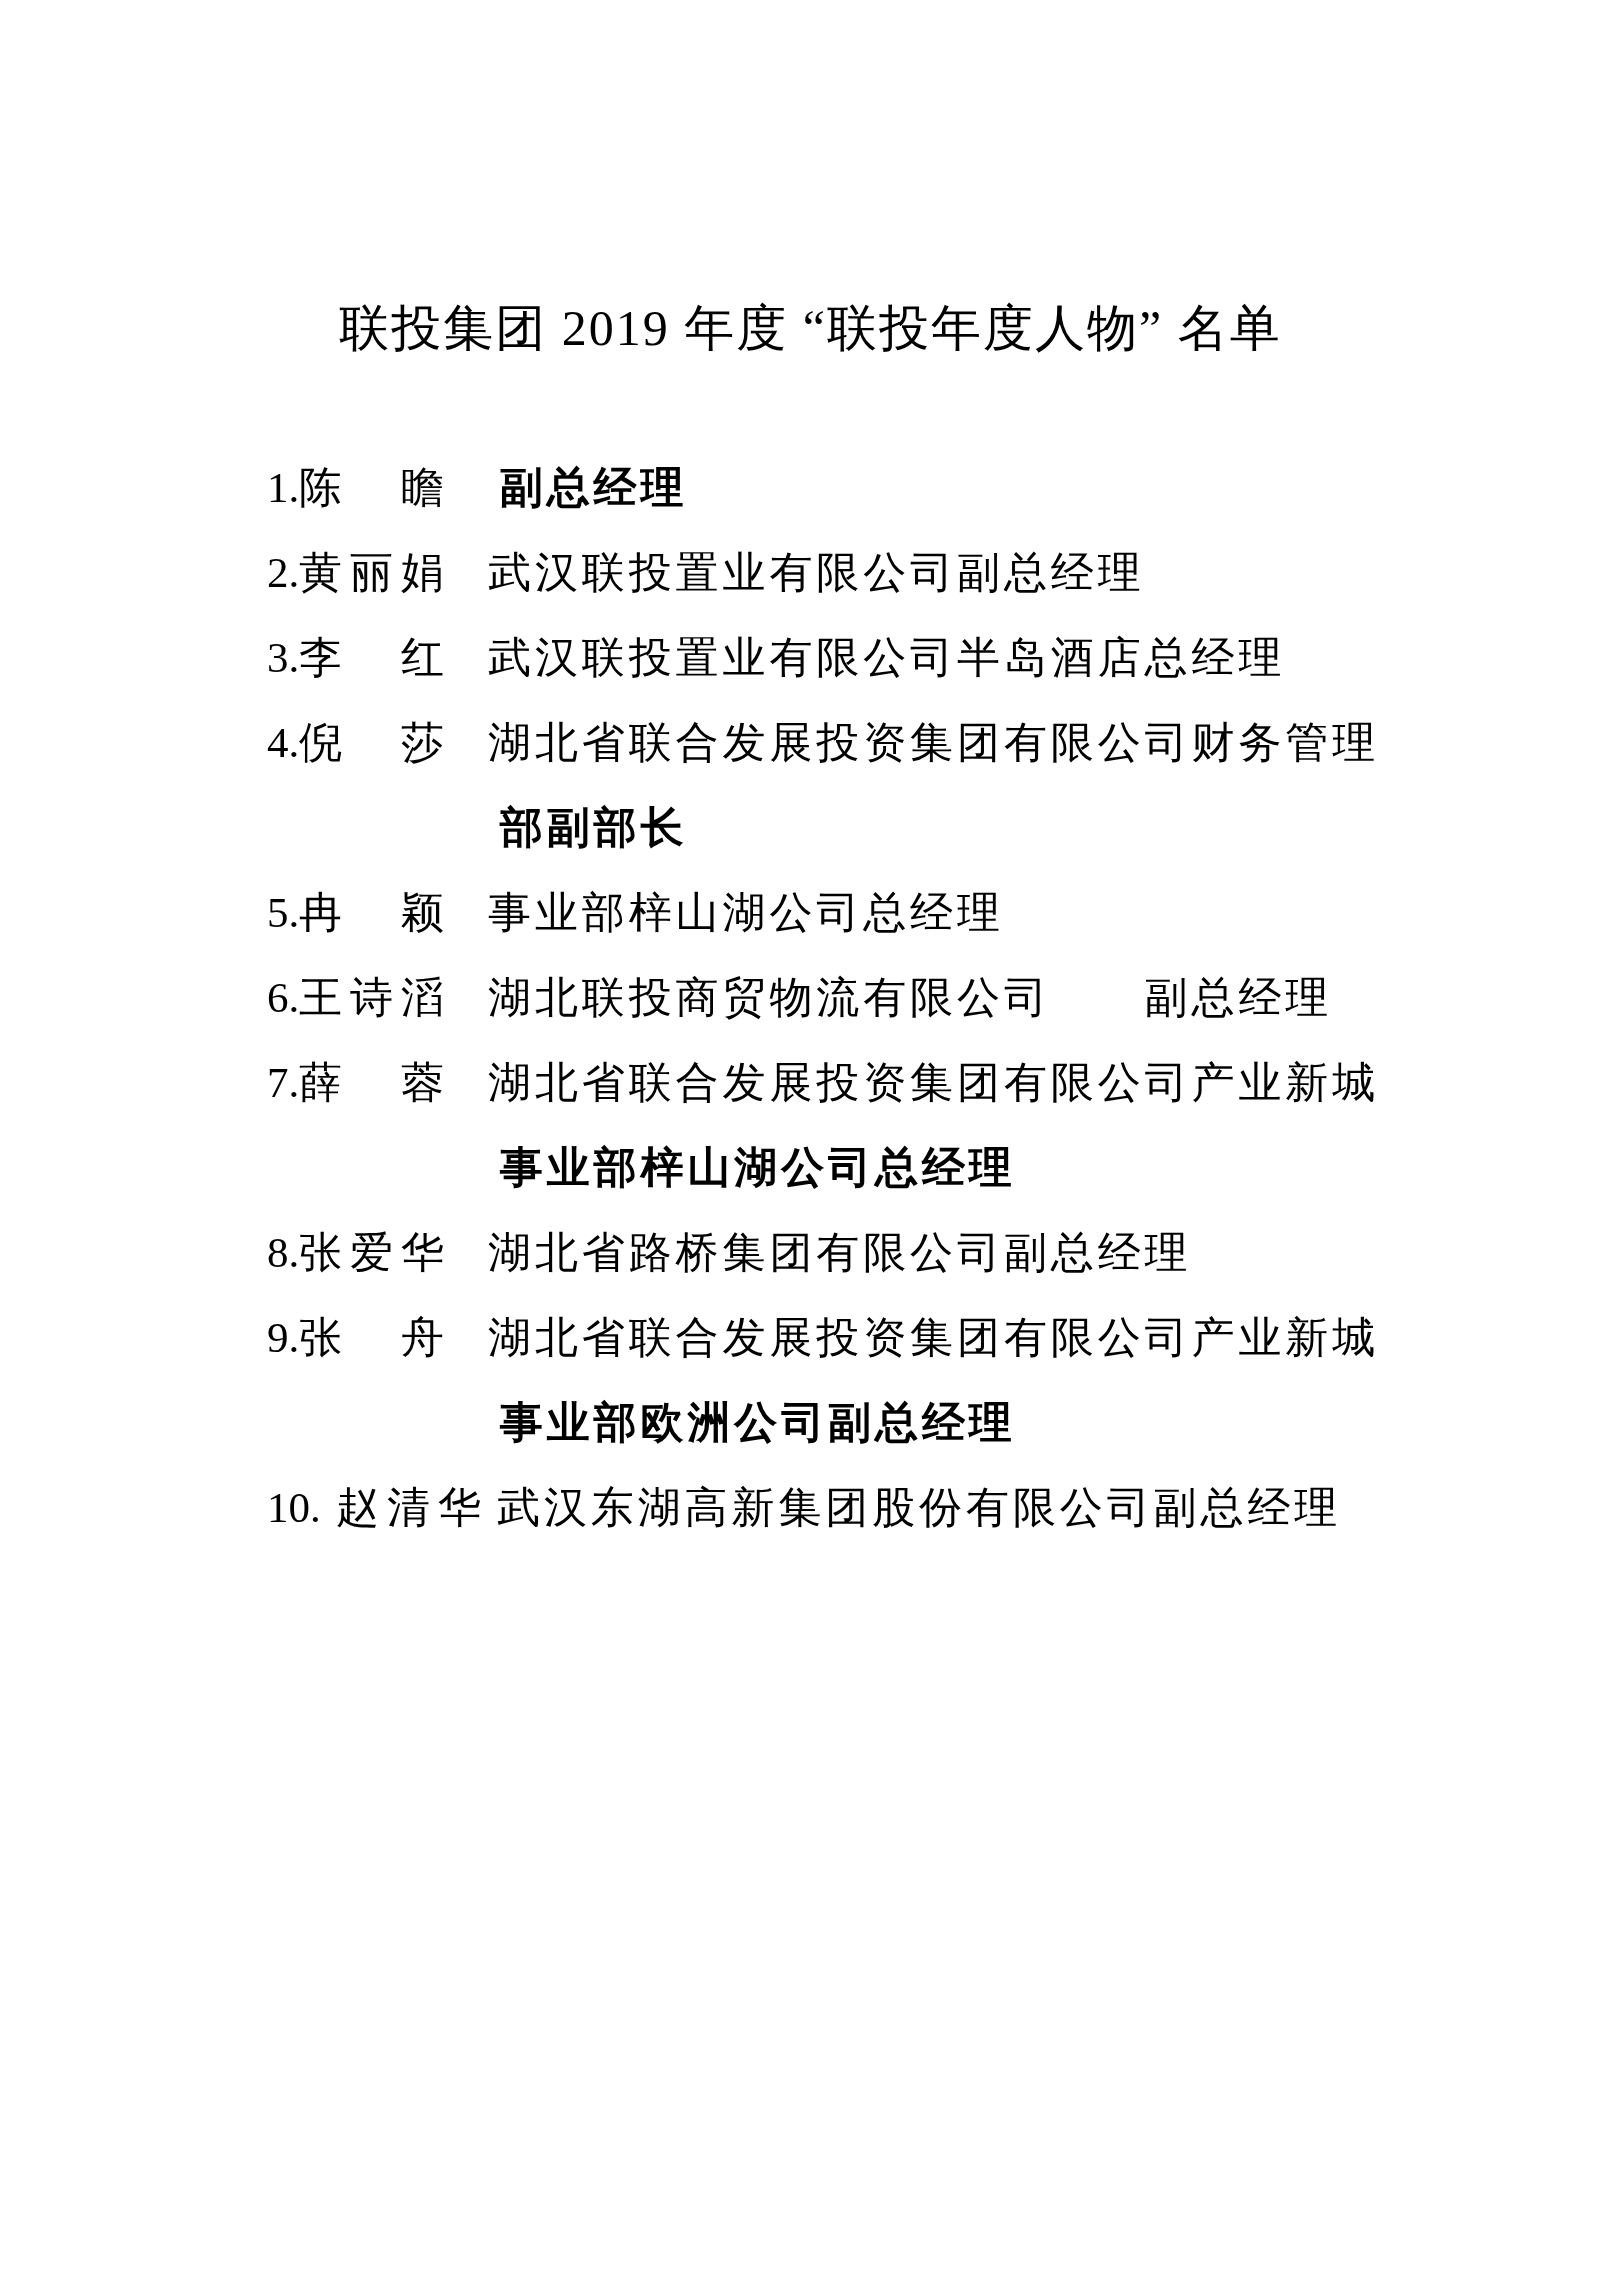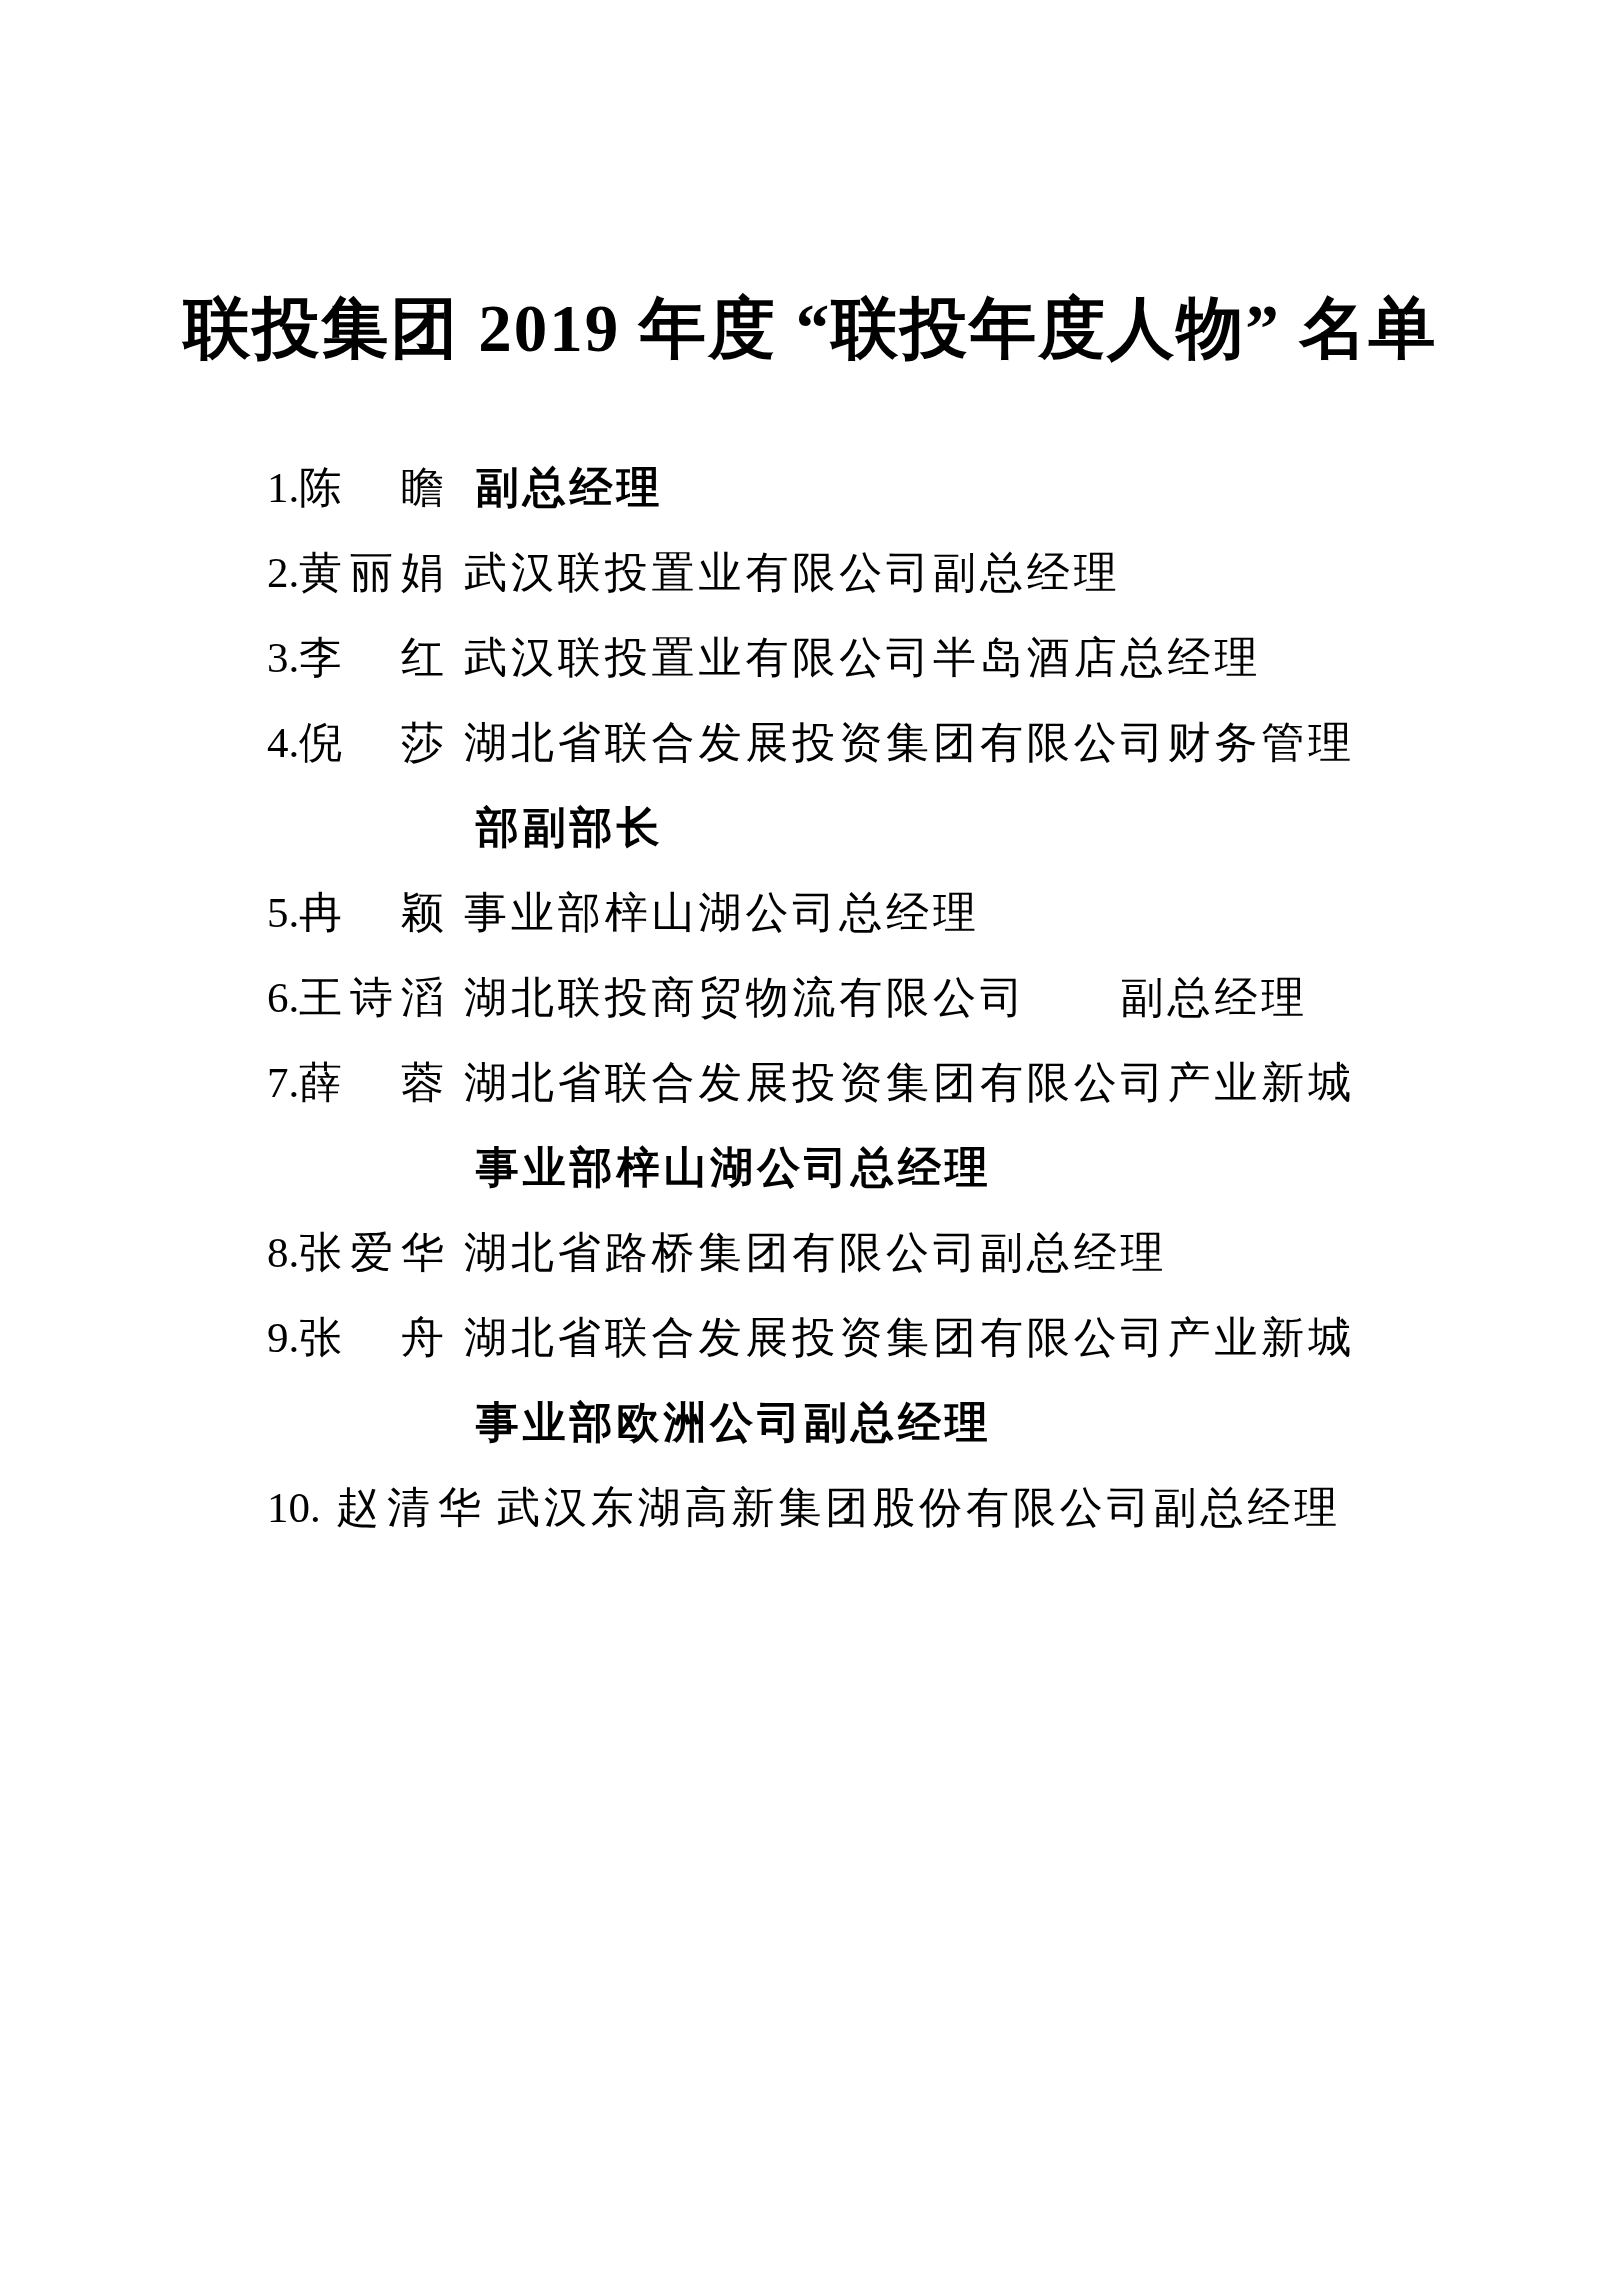--- a/index.html
+++ b/index.html
@@ -8,23 +8,23 @@
     width: 1621px;
     height: 2293px;
     background: #ffffff;
     color: #000000;
     font-family: "Liberation Serif", "DejaVu Serif", serif;
     overflow: hidden;
   }
   .title {
     margin: 0;
     padding-top: 289px;
-    font-size: 67px;
+    font-size: 50px;
     line-height: 78px;
-    font-weight: 700;
+    font-weight: 400;
     text-align: center;
     letter-spacing: 2px;
     white-space: nowrap;
   }
   .list {
     list-style: none;
     margin: 78px 0 0 267px;
     padding: 0;
     font-size: 43px;
   }
@@ -34,21 +34,21 @@
     line-height: 85px;
   }
   .num {
     flex: none;
     width: 32px;
     white-space: nowrap;
   }
   .name {
     flex: none;
     width: 145px;
-    margin-right: 20px;
+    margin-right: 44px;
     text-align: justify;
     text-align-last: justify;
   }
   .row.wide-num .num { width: 69px; }
   .row.wide-num .name { margin-right: 16px; }
   .desc { flex: none; letter-spacing: 3.9px; }
   .desc-line { white-space: pre; }
   .desc-line.cont { padding-left: 11.8px; font-weight: bold; }
 </style>
 </head>

